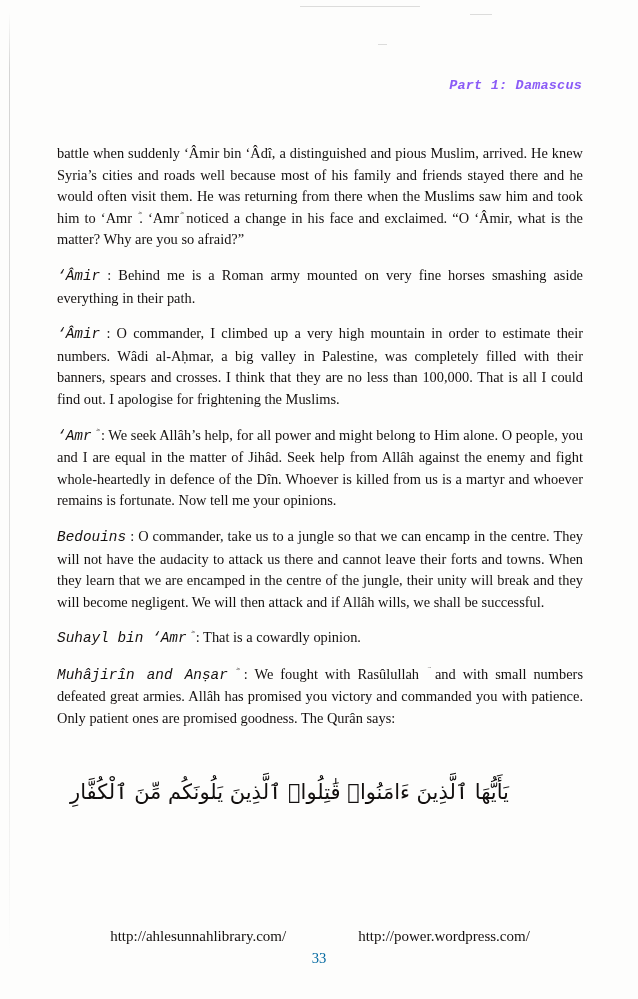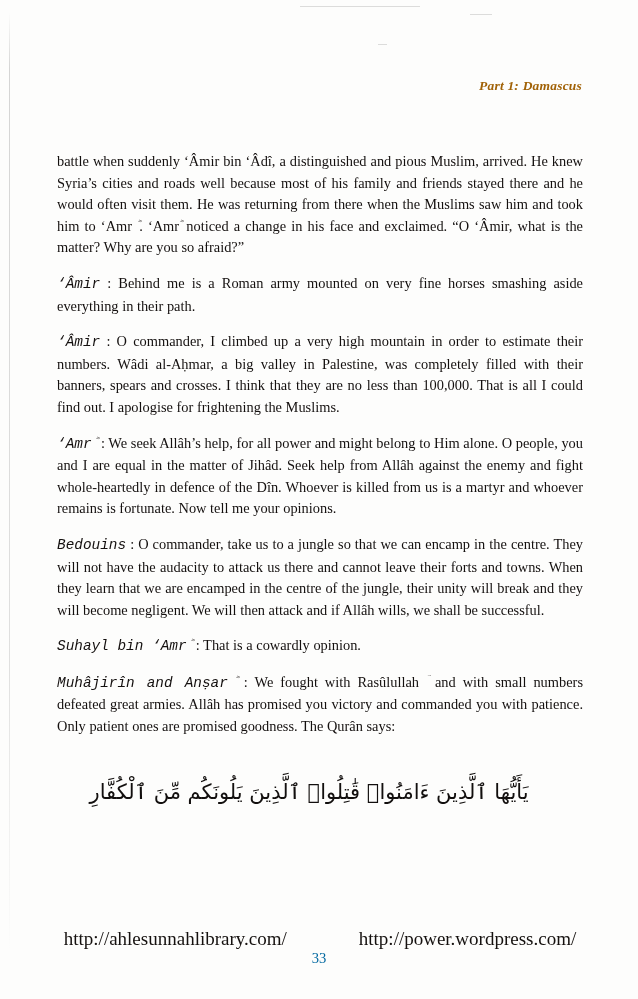--- a/index.html
+++ b/index.html
@@ -41,33 +41,34 @@
 
   
   .running-head {
     position: absolute;
     top: 78px;
     right: 56px;
     font-style: italic;
     font-weight: bold;
     font-size: 13.5px;
     letter-spacing: 0.2px;
-    color: #a16207;
+    color: #8b5cf6;
+    font-family: Liberation Mono, monospace;
   }
 
   
   .column {
     position: absolute;
     left: 57px;
     top: 139px;
     width: 526px;
   }
 
   p.para {
-    margin: 12px 0 14px 0;
+    margin: 4px 0 14px 0;
     font-size: 14.4px;
     line-height: 21.6px;
     text-align: justify;
     text-justify: inter-word;
     color: #14100f;
     hyphens: none;
   }
   p.para:last-of-type { margin-bottom: 0; }
 
   .speaker {
@@ -87,25 +88,25 @@
     transform: scaleX(0.9);
     color: #17120f;
   }
   .honorific.salla {
     font-size: 13px;
   }
 
   
   .verse-block {
     position: absolute;
-    left: 46px;
+    left: 70px;
     top: 770px;
     width: 526px;
     direction: rtl;
-    text-align: center;
+    text-align: left;
   }
   .verse-line {
     font-family: "DejaVu Sans", "Liberation Sans", sans-serif;
     font-size: 21px;
     line-height: 44px;
     color: #120f0e;
     white-space: nowrap;
     direction: rtl;
     unicode-bidi: isolate;
   }
@@ -114,21 +115,21 @@
 
   
   .footer-links {
     position: absolute;
     left: 57px;
     top: 928px;
     width: 526px;
     display: flex;
     justify-content: center;
     gap: 72px;
-    font-size: 19px;
+    font-size: 15px;
     color: #15110f;
   }
   .footer-link { white-space: nowrap; }
 
   .page-number {
     position: absolute;
     left: 0;
     top: 950px;
     width: 638px;
     text-align: center;

